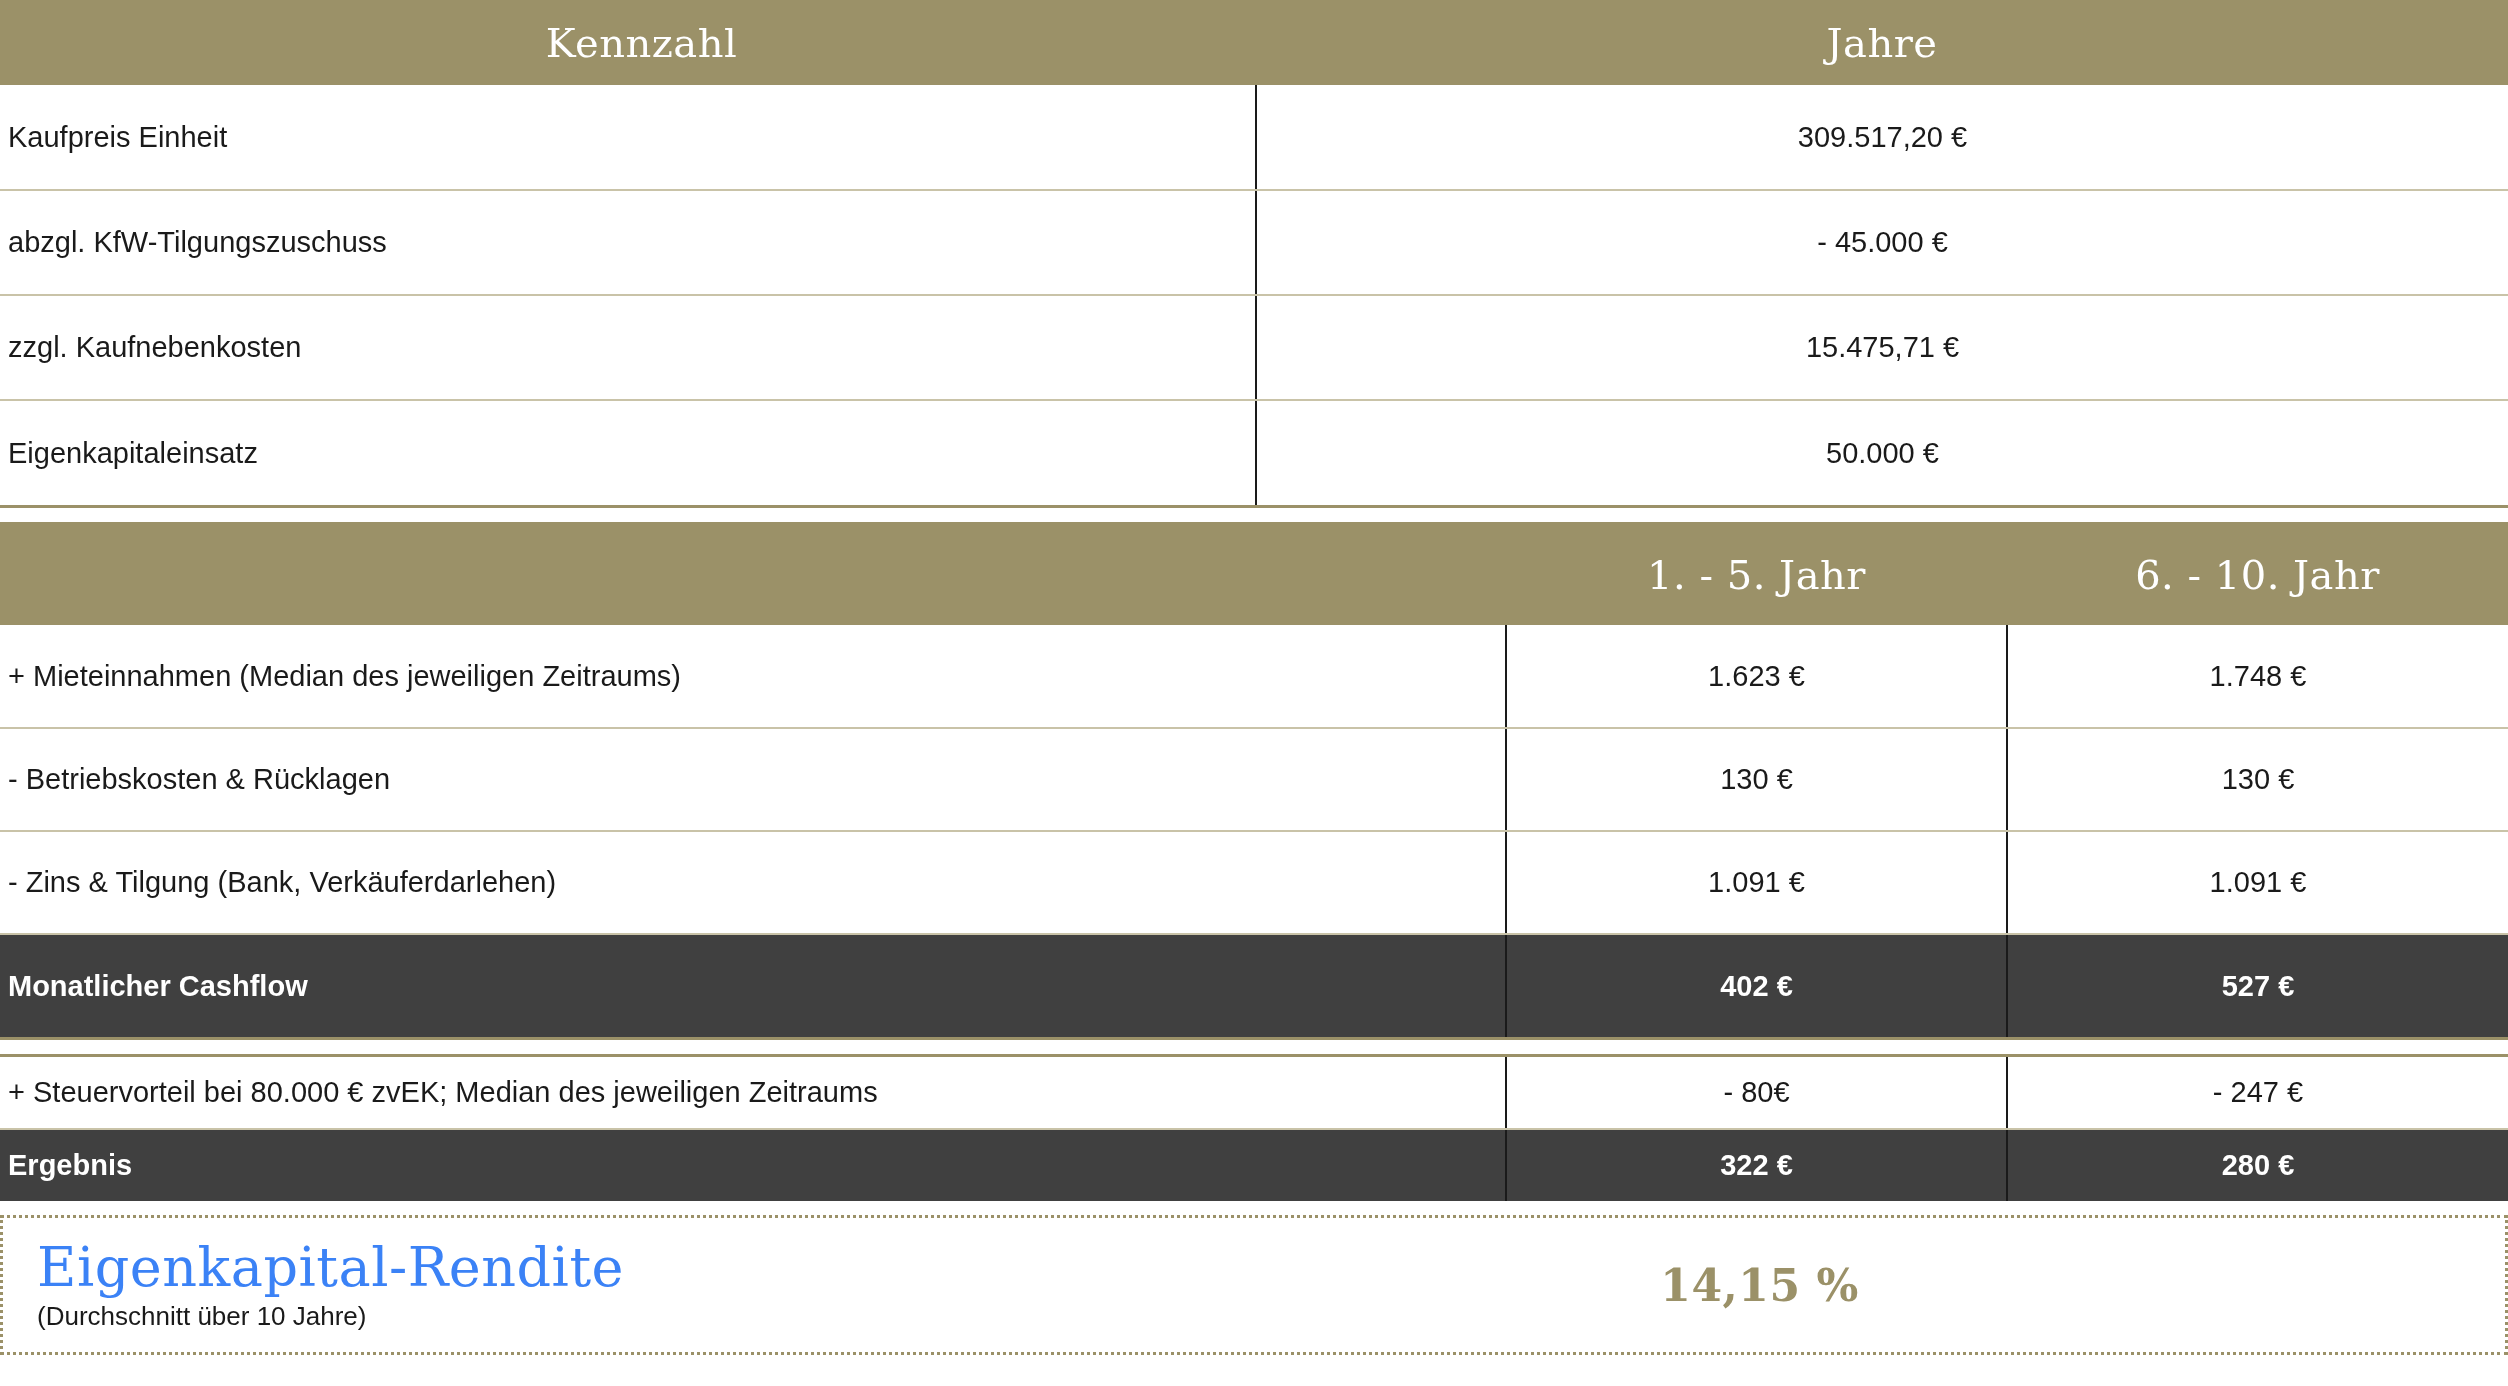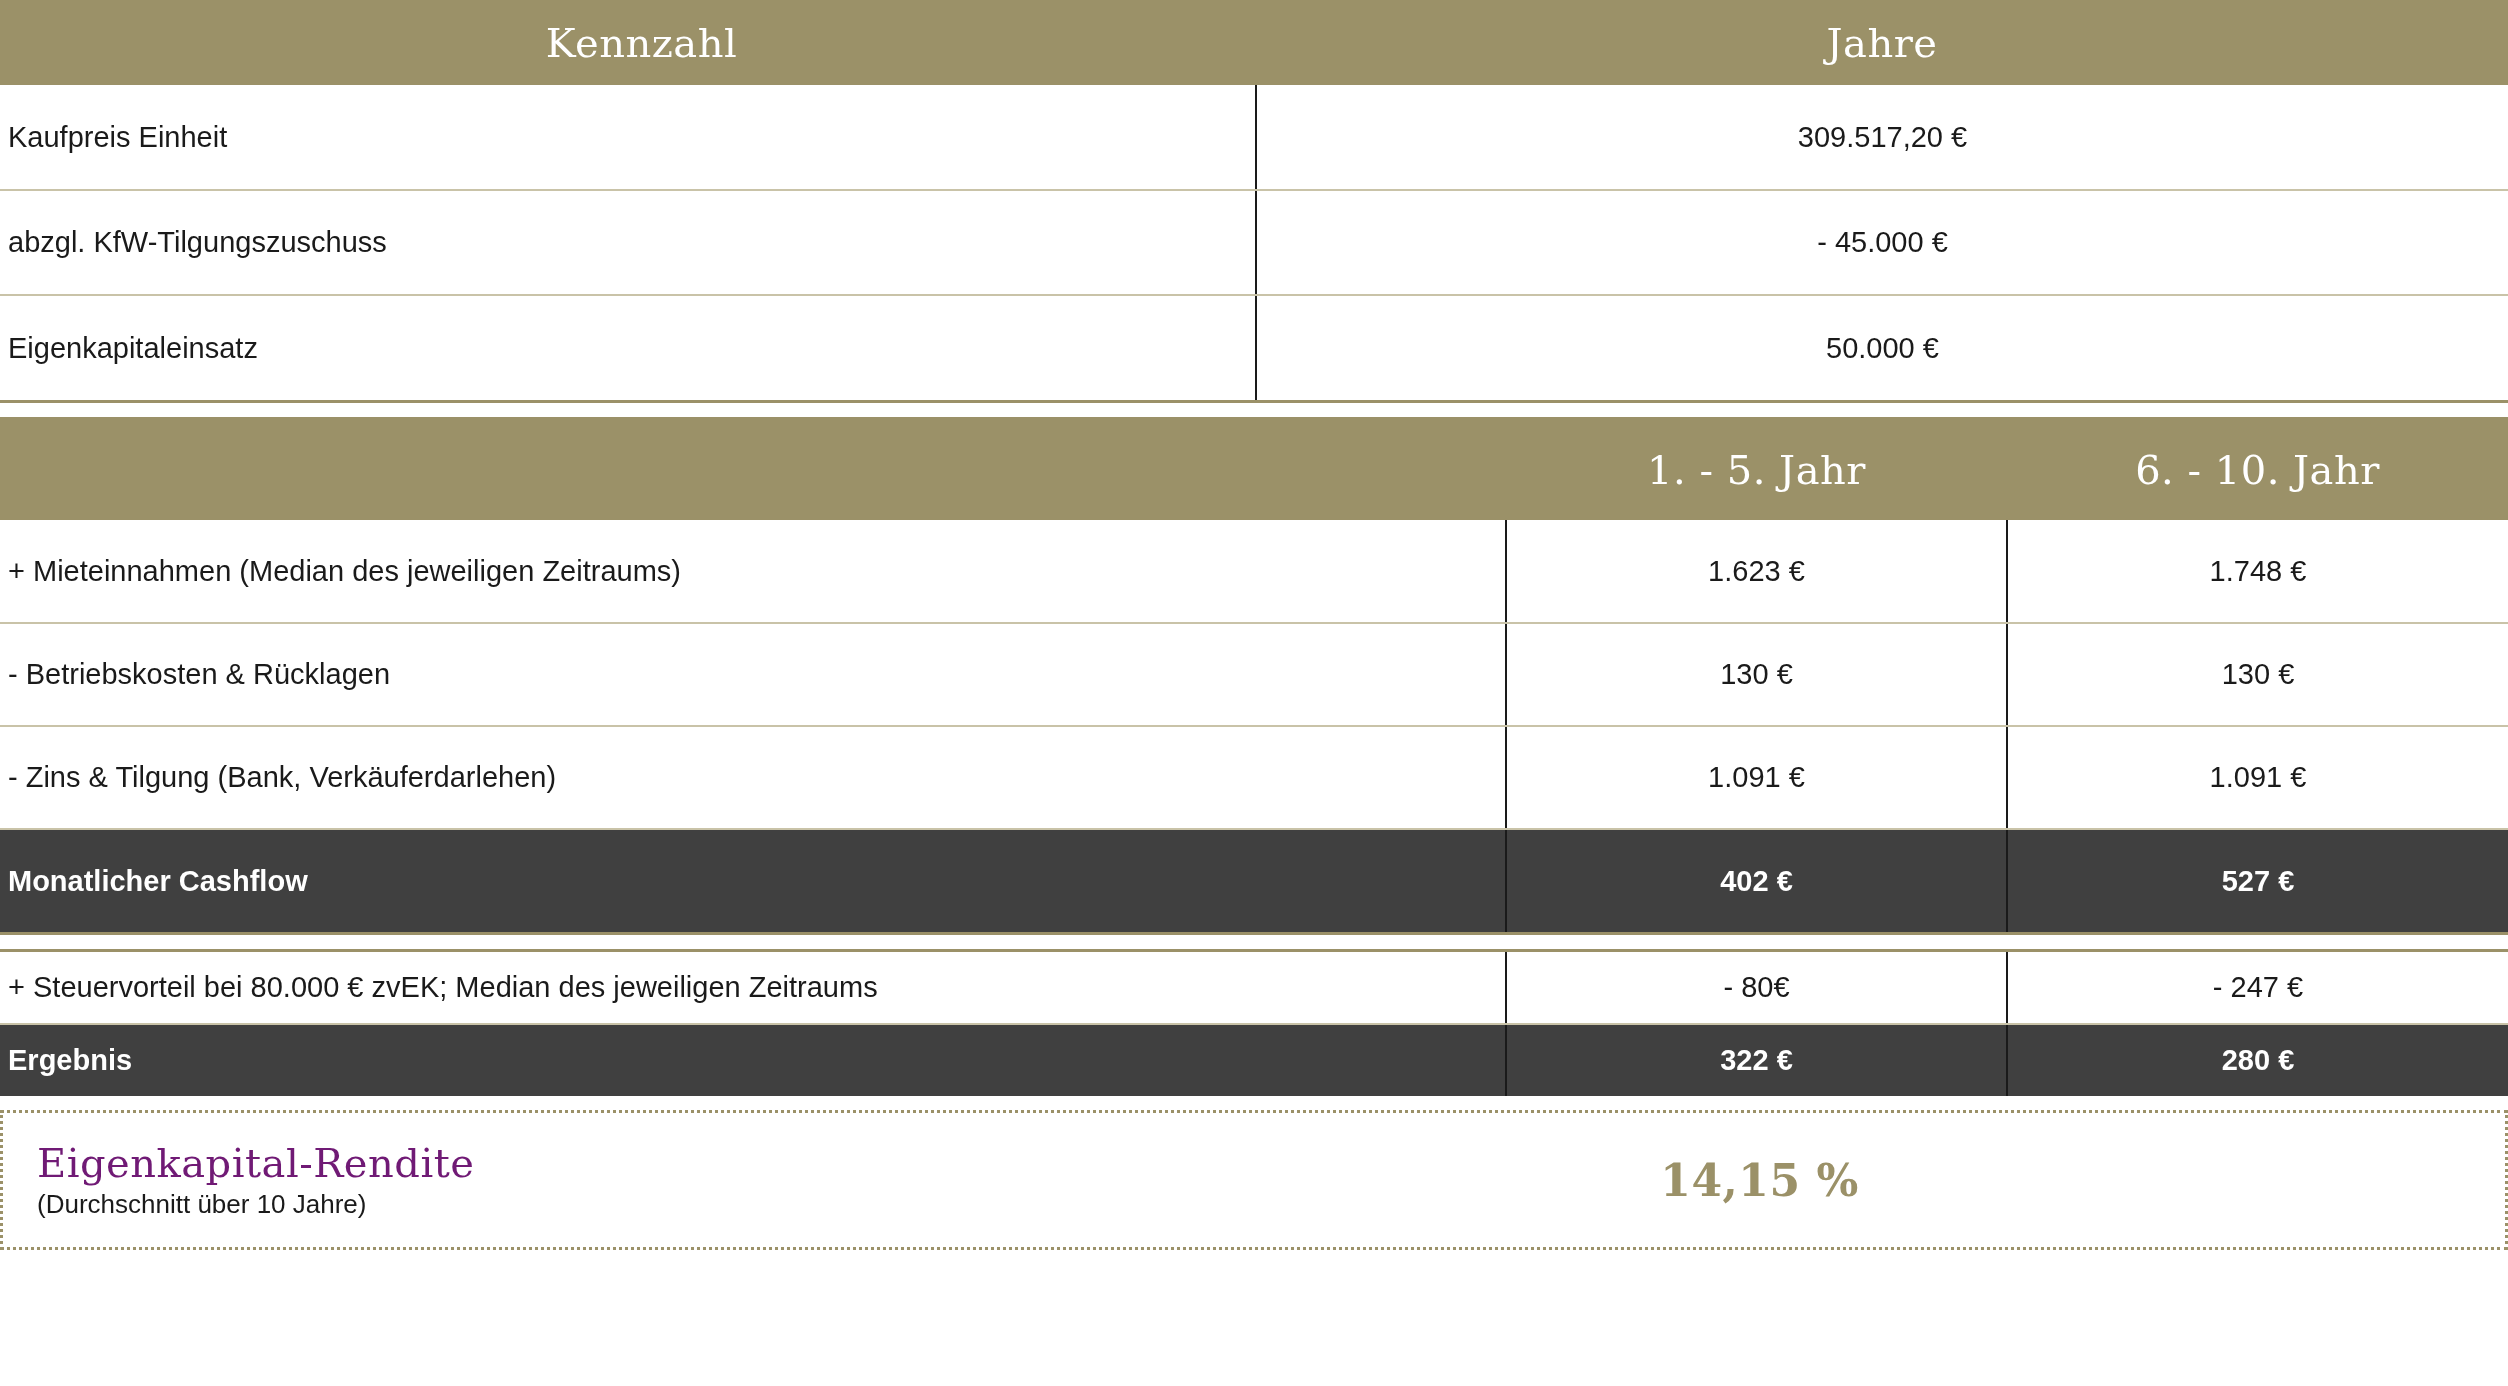--- a/index.html
+++ b/index.html
@@ -115,22 +115,22 @@
     border: 3px dotted #9b9168;
     height: 140px;
     display: flex;
     align-items: center;
     padding: 0 0 0 34px;
     position: relative;
   }
   .rendite-text { flex: 0 0 auto; }
   .rendite-title {
     font-family: "DejaVu Serif", serif;
-    font-size: 40px;
-    color: #701a75;
+    font-size: 54px;
+    color: #3b82f6;
     letter-spacing: 0.5px;
     line-height: 1.1;
   }
   .rendite-sub {
     font-size: 26px;
     color: #1a1a1a;
     margin-top: 4px;
   }
   .rendite-value {
     position: absolute;
@@ -167,20 +167,24 @@
       </tr>
     </thead>
     <tbody>
       <tr>
         <td class="lbl">Kaufpreis Einheit</td>
         <td class="val">309.517,20 €</td>
       </tr>
       <tr>
         <td class="lbl">abzgl. KfW-Tilgungszuschuss</td>
         <td class="val">- 45.000 €</td>
+      </tr>
+      <tr>
+        <td class="lbl">zzgl. Kaufnebenkosten</td>
+        <td class="val">15.475,71 €</td>
       </tr>
       <tr>
         <td class="lbl">Eigenkapitaleinsatz</td>
         <td class="val">50.000 €</td>
       </tr>
     </tbody>
   </table>
 
   <div class="block-sep"></div>
 

